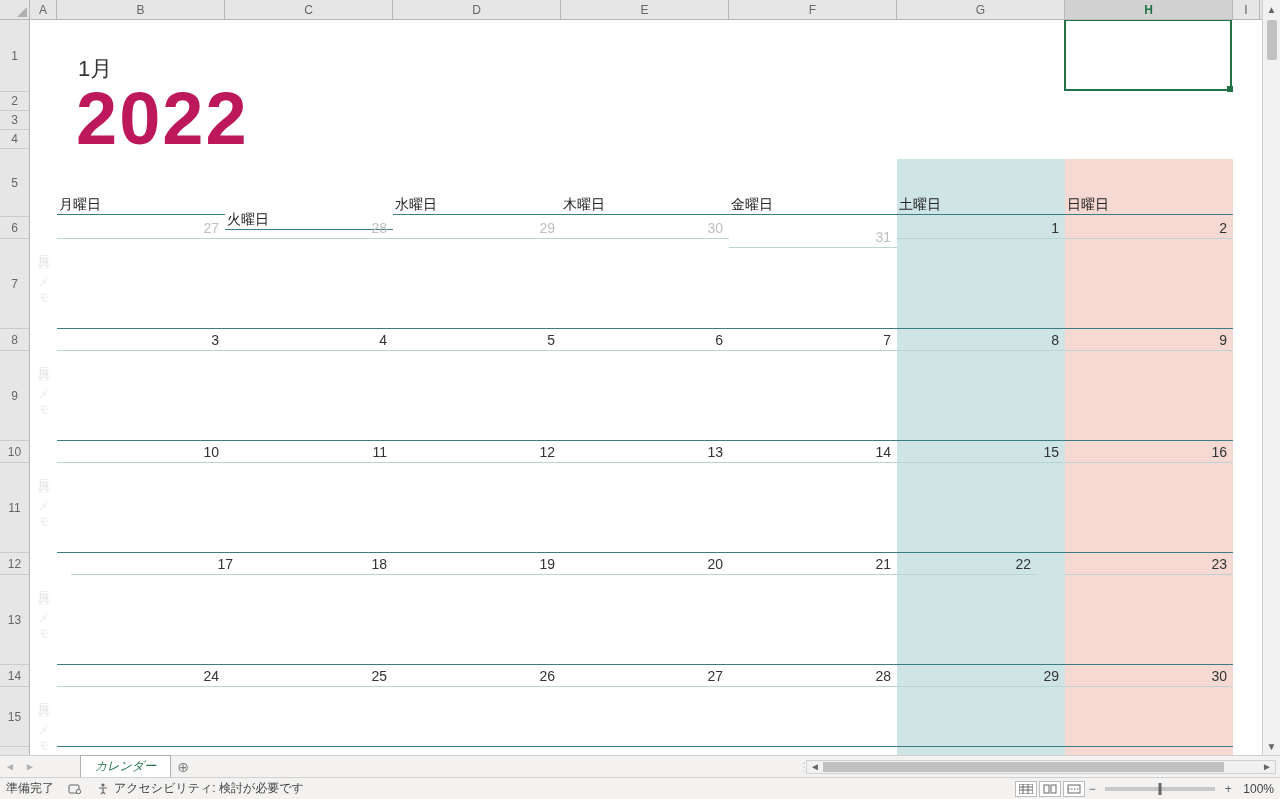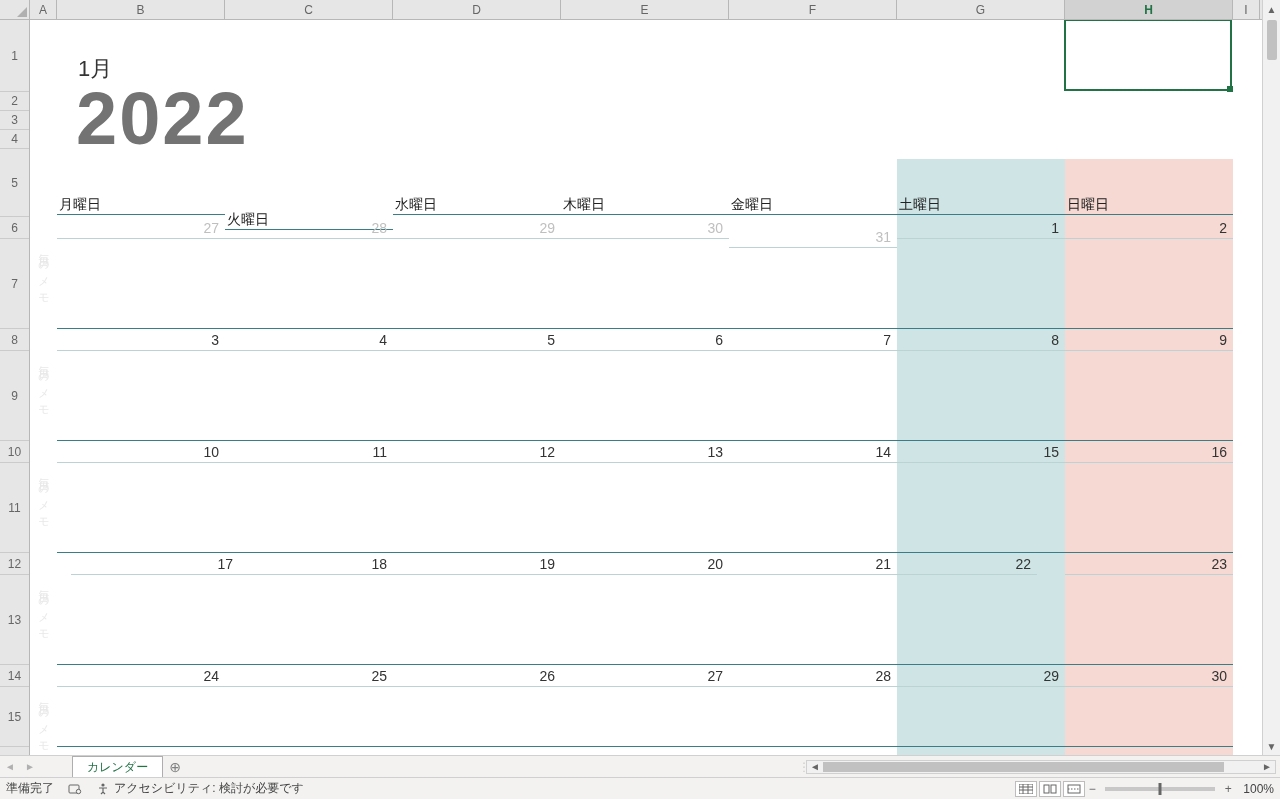--- a/index.html
+++ b/index.html
@@ -26,35 +26,35 @@
   .row-headers .rh { border-bottom: 1px solid #cbcbcb; display: flex; align-items: center; justify-content: center; color: #666; font-size: 12px; }
   .cells { flex: 1; position: relative; }
 
   
   .cal { position: absolute; inset: 0; }
   .colbg { position: absolute; top: 0; bottom: 0; }
   .colbg.sat { background: #cfe4e4; }
   .colbg.sun { background: #f5d9d2; }
 
   .month-label { position: absolute; left: 48px; top: 34px; font-size: 22px; color: #333; }
-  .year-label  { position: absolute; left: 46px; top: 56px; font-size: 74px; font-weight: 800; color: #737373; letter-spacing: 2px; }
+  .year-label  { position: absolute; left: 46px; top: 56px; font-size: 74px; font-weight: 800; color: #be185d; letter-spacing: 2px; }
 
   .selected-cell { position: absolute; border: 2px solid #217346; background: #fff; }
   .selected-cell .handle { position: absolute; right: -3px; bottom: -3px; width: 6px; height: 6px; background: #217346; }
 
   .dayhdr { position: absolute; font-size: 14px; color: #222; height: 22px; display: flex; align-items: flex-end; border-bottom: 1.5px solid #3a7d87; padding-left: 2px; }
   .daynum { position: absolute; font-size: 14px; color: #333; text-align: right; padding-right: 6px; height: 22px; display: flex; align-items: center; justify-content: flex-end; border-bottom: 1px solid #bcd3d3; }
   .daynum.prev { color: #bfbfbf; }
   .notespace { position: absolute; border-bottom: 1.5px solid #3a7d87; }
   .memo-label { position: absolute; color: #e8e8e8; font-size: 11px; writing-mode: vertical-rl; letter-spacing: 4px; }
 
   
   .tabbar { height: 22px; background: #f3f2f1; border-top: 1px solid #d0d0d0; display: flex; align-items: center; }
   .tabbar .nav { width: 20px; height: 100%; display: flex; align-items: center; justify-content: center; color: #b0b0b0; cursor: pointer; font-size: 10px; }
-  .tabbar .tabs { display: flex; height: 100%; align-items: flex-start; margin-left: 32px; }
+  .tabbar .tabs { display: flex; height: 100%; align-items: center; margin-left: 40px; font-style: italic; }
   .tabbar .tab { padding: 2px 14px 2px 14px; background: #fff; border: 1px solid #aeaeae; border-bottom: 2px solid #217346; color: #217346; font-size: 12px; cursor: pointer; }
   .tabbar .addtab { width: 24px; height: 100%; display: flex; align-items: center; justify-content: center; color: #808080; cursor: pointer; font-size: 14px; }
   .tabbar .split { margin-left: auto; width: 8px; color: #ccc; }
   .tabbar .hscroll { flex: 0 0 470px; height: 14px; background: #f1f1f1; border: 1px solid #d0d0d0; display: flex; align-items: center; margin-right: 4px; }
   .tabbar .hscroll .harrow { width: 16px; text-align: center; color: #666; font-size: 10px; cursor: pointer; }
   .tabbar .hscroll .htrack { flex: 1; height: 10px; background: #f1f1f1; position: relative; }
   .tabbar .hscroll .hthumb { position: absolute; left: 0; top: 0; bottom: 0; width: 92%; background: #c1c1c1; }
 
   
   .status { height: 22px; background: #f3f2f1; border-top: 1px solid #d0d0d0; display: flex; align-items: center; padding: 0 6px; font-size: 12px; color: #444; }

